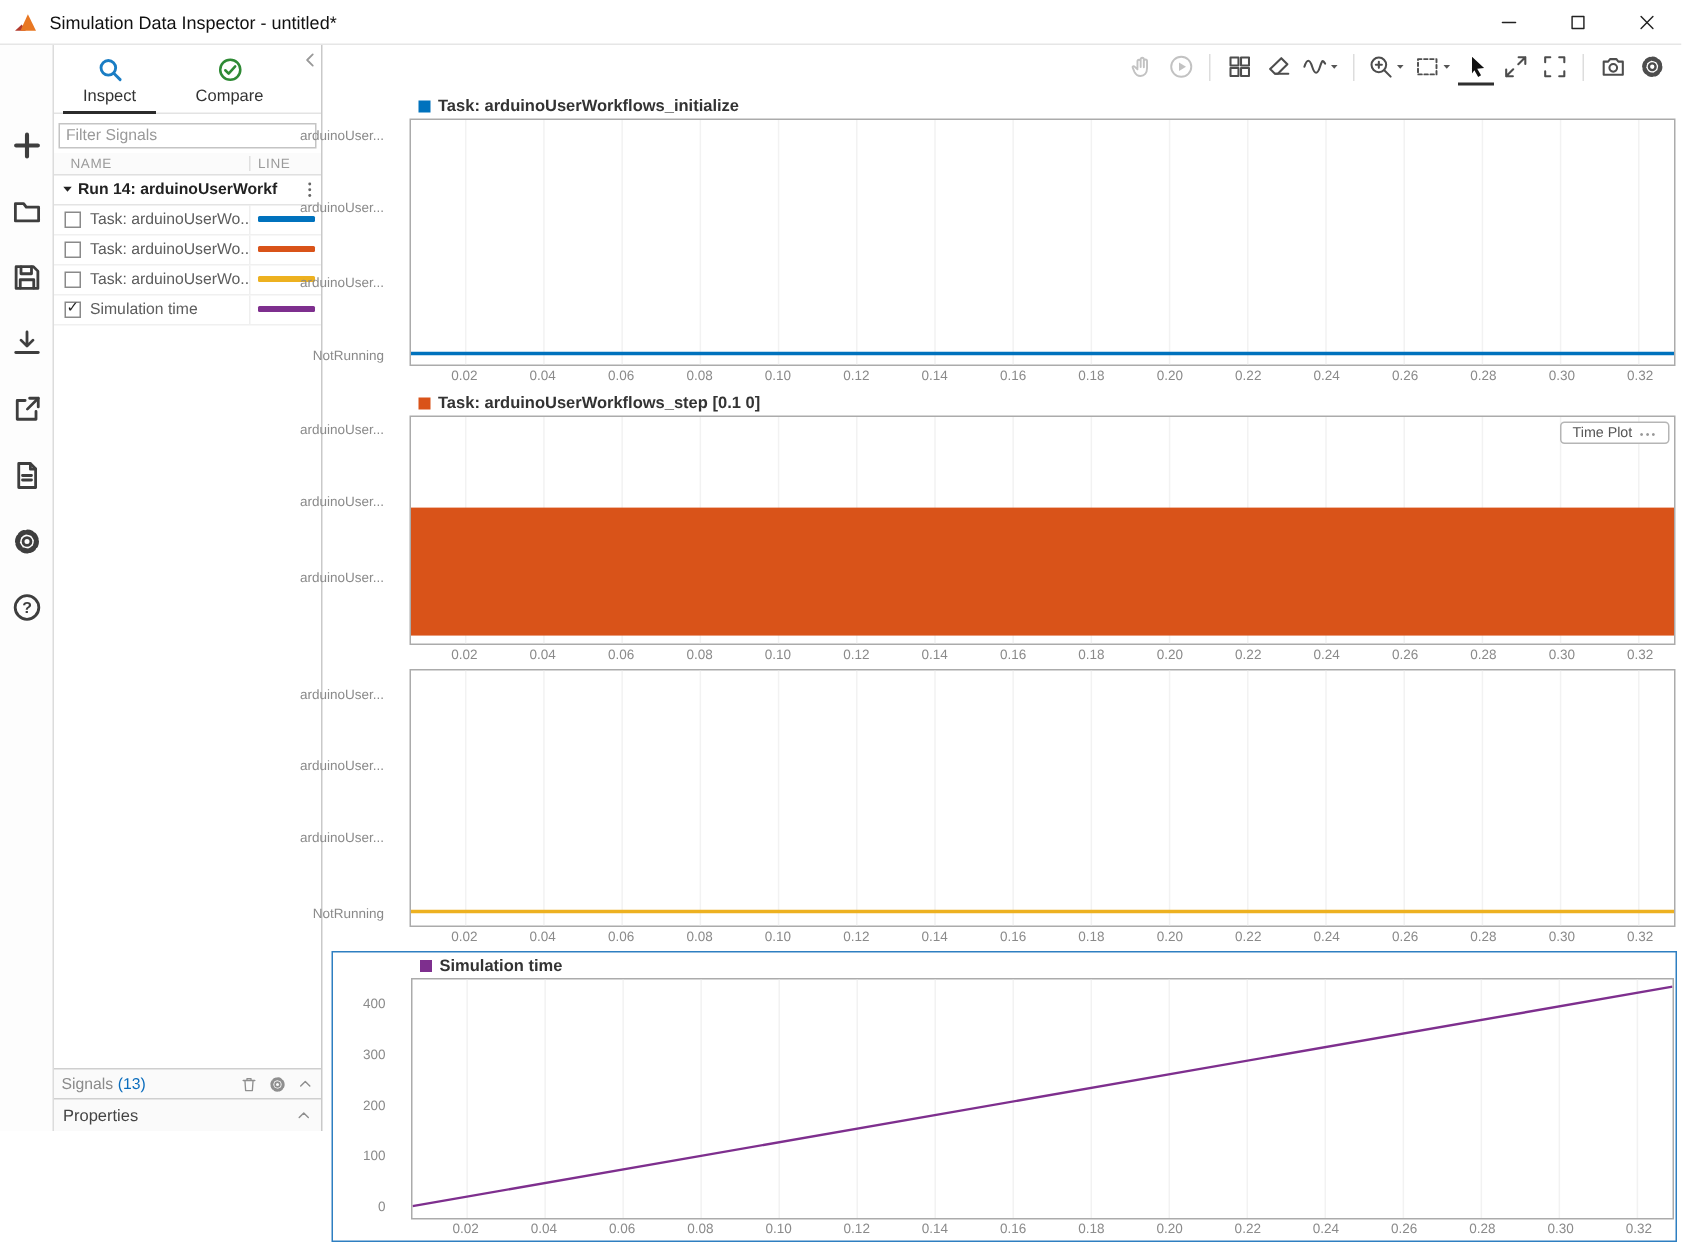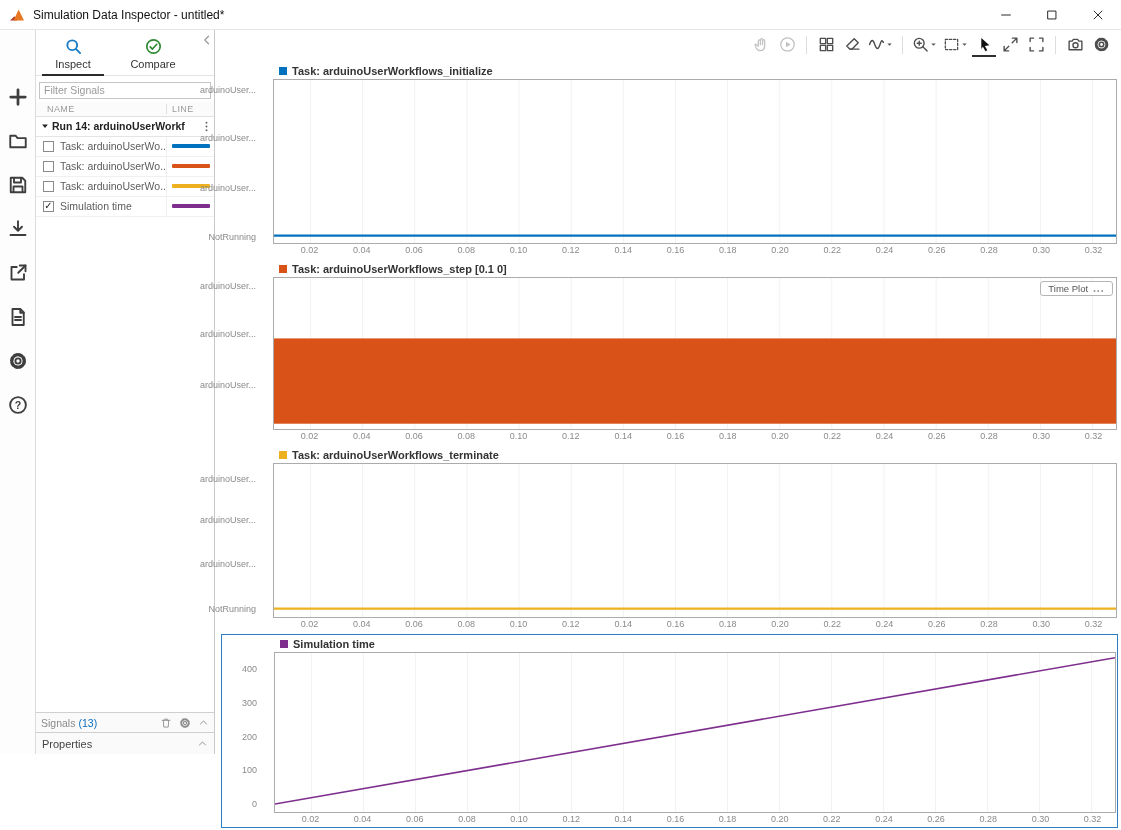--- a/index.html
+++ b/index.html
@@ -540,24 +540,20 @@
                 <span class="xlab" style="left: 66.2539%;">0.22</span>
                 <span class="xlab" style="left: 72.4458%;">0.24</span>
                 <span class="xlab" style="left: 78.6378%;">0.26</span>
                 <span class="xlab" style="left: 84.8297%;">0.28</span>
                 <span class="xlab" style="left: 91.0217%;">0.30</span>
                 <span class="xlab" style="left: 97.2136%;">0.32</span>
               </div>
             </div>
           </div>
           <div class="chart-panel p3">
-            <div class="chart-header">
-              <span class="sq" style="background: rgb(237, 177, 32);"></span>
-              <span>Task: arduinoUserWorkflows_terminate</span>
-            </div>
             <div class="chart-body">
               <div class="ylabels">
                 <span class="ylab" style="top: 10%;">arduinoUser...</span>
                 <span class="ylab" style="top: 37%;">arduinoUser...</span>
                 <span class="ylab" style="top: 65%;">arduinoUser...</span>
                 <span class="ylab" style="top: 94.5%;">NotRunning</span>
               </div>
               <div class="plotwrap">
                 <svg viewBox="0 0 1000 500" preserveAspectRatio="none">
                   <line x1="43.343653250774" x2="43.343653250774" y1="0" y2="500" stroke="#f2f2f2" vector-effect="non-scaling-stroke"></line>

